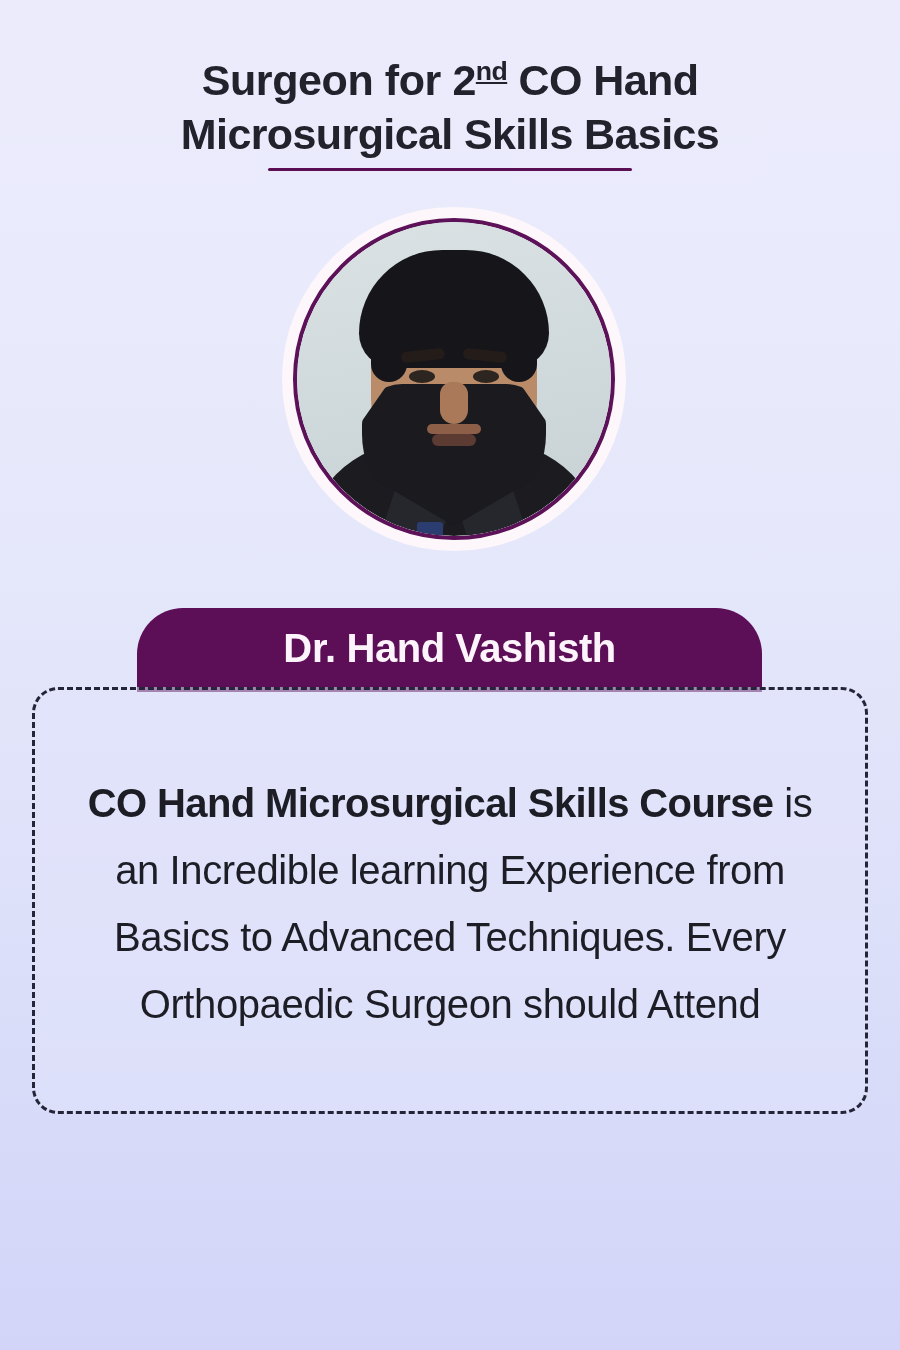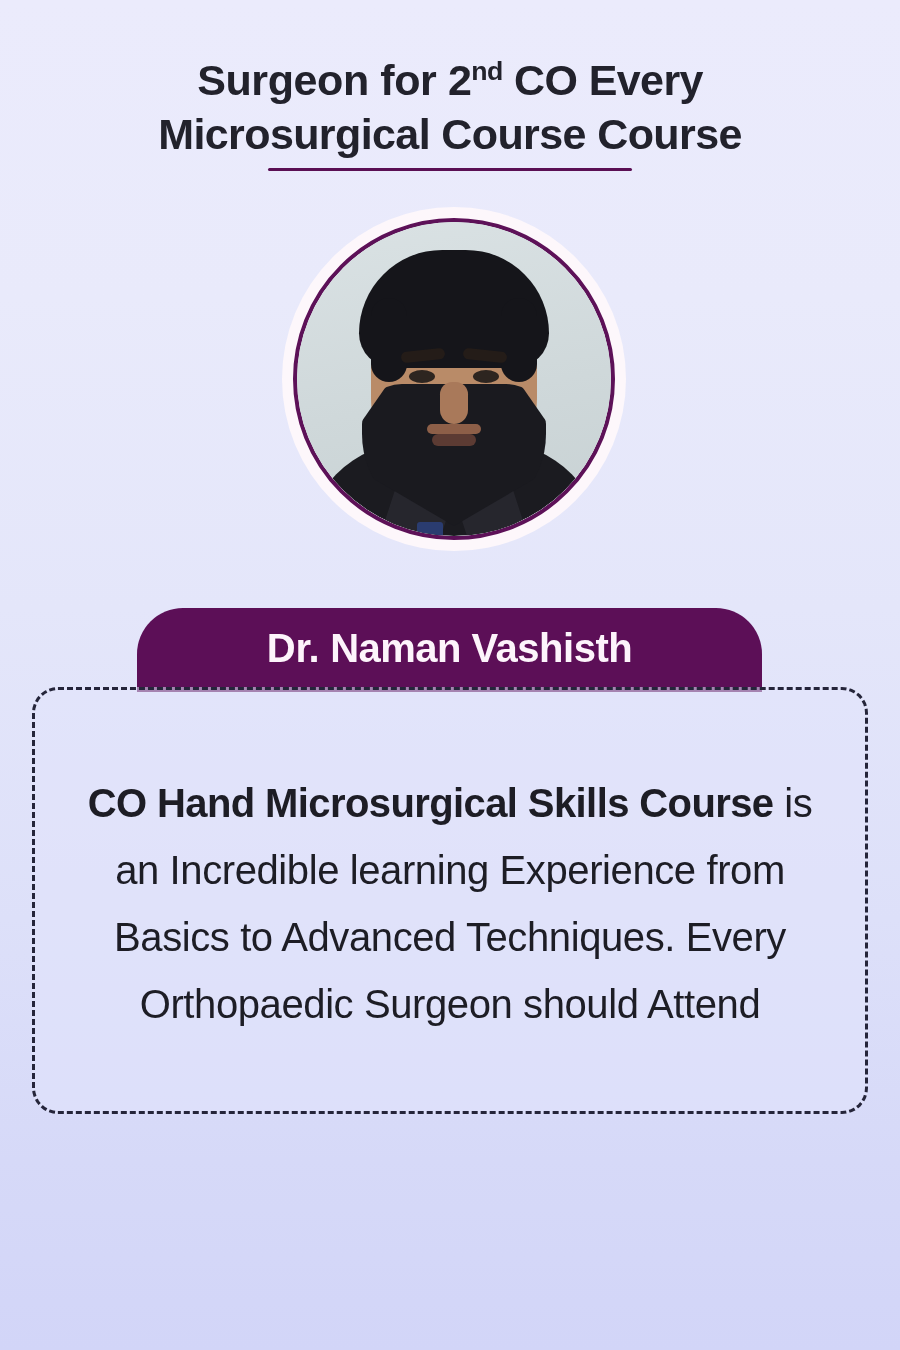--- a/index.html
+++ b/index.html
@@ -54,20 +54,21 @@
   .title-line-2 {
     font-weight: 800;
     letter-spacing: -0.6px;
   }
 
   .sup {
     font-size: 0.62em;
     vertical-align: super;
     font-weight: 800;
     letter-spacing: 0;
+    text-decoration: underline;
   }
 
   .title-rule {
     position: absolute;
     top: 168px;
     left: 268px;
     width: 364px;
     height: 3px;
     background: #5a0f54;
     border-radius: 2px;
@@ -280,23 +281,23 @@
     letter-spacing: -0.6px;
   }
 </style>
 </head>
 <body>
 
 <div class="card">
 
   <div class="title-block">
     <div class="title-line">
-      <span>Surgeon for </span><span class="hvy">2</span><span class="hvy sup">nd</span><span class="hvy"> CO Every</span>
+      <span>Surgeon for </span><span class="hvy">2</span><span class="hvy sup">nd</span><span class="hvy"> CO Hand</span>
     </div>
-    <div class="title-line title-line-2">Microsurgical Course Course</div>
+    <div class="title-line title-line-2">Microsurgical Skills Basics</div>
   </div>
 
   <div class="title-rule"></div>
 
   <div class="avatar-wrap">
     <div class="avatar-ring">
       <div class="avatar-photo">
         <div class="ph-backdrop"></div>
         <div class="ph-body"></div>
         <div class="ph-collar-l"></div>
@@ -314,21 +315,21 @@
         <div class="ph-eye-r"></div>
         <div class="ph-nose"></div>
         <div class="ph-lipgap"></div>
         <div class="ph-mouth"></div>
       </div>
     </div>
   </div>
 
   <div class="name-badge">
     <div class="name-text">
-      <span class="prefix">Dr. </span><span class="person">Naman Vashisth</span>
+      <span class="prefix">Dr. </span><span class="person">Hand Vashisth</span>
     </div>
   </div>
 
   <div class="quote-box">
     <div class="quote-text">
       <span class="emph">CO Hand Microsurgical Skills Course</span><span> is an Incredible learning Experience from Basics to Advanced Techniques. Every Orthopaedic Surgeon should Attend</span>
     </div>
   </div>
 
 </div>

